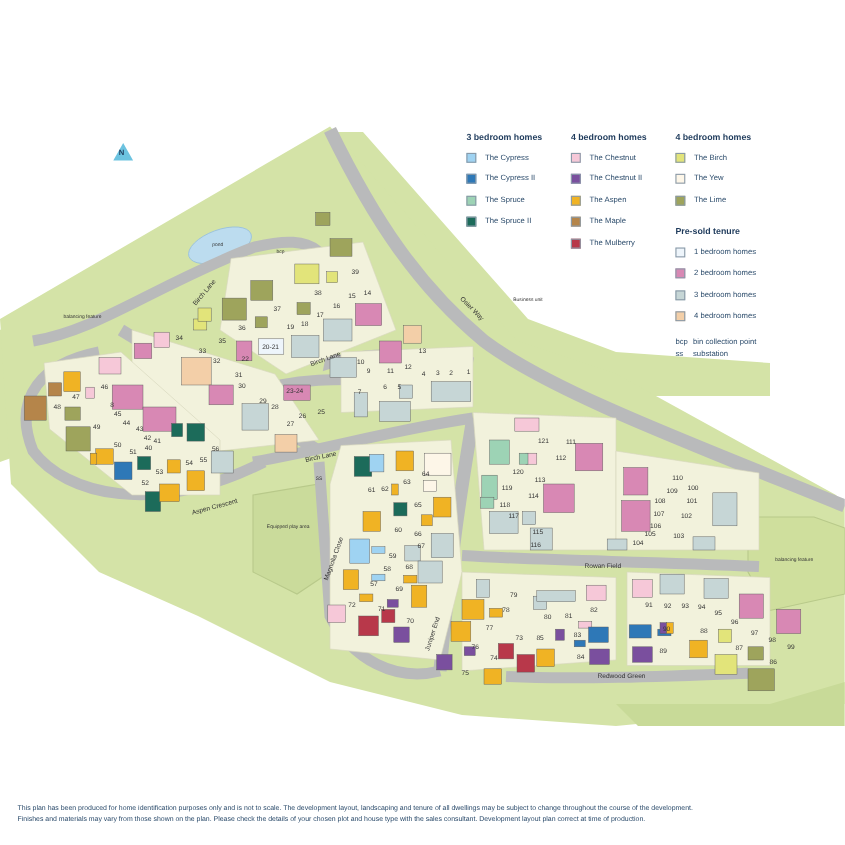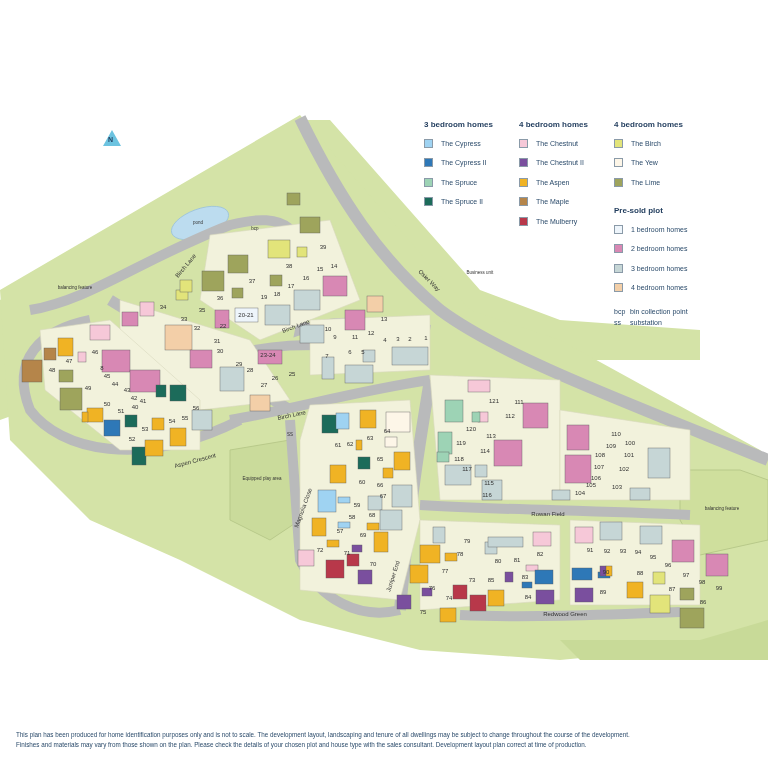--- a/index.html
+++ b/index.html
@@ -394,21 +394,21 @@
       <span class="sw" style="background:#fdf6e8"></span>
       <span>The Yew</span>
     </div>
   <div class="row">
       <span class="sw" style="background:#9ea45c"></span>
       <span>The Lime</span>
     </div>
 </div>
 
 <div class="legend" style="left:614px; top:158px;">
-  <h3>Pre-sold plot</h3>
+  <h3>Pre-sold tenure</h3>
   <div class="row">
       <span class="sw" style="background:#eef5fb"></span>
       <span>1 bedroom homes</span>
     </div>
   <div class="row">
       <span class="sw" style="background:#d888b4"></span>
       <span>2 bedroom homes</span>
     </div>
   <div class="row">
       <span class="sw" style="background:#c6d6d6"></span>

